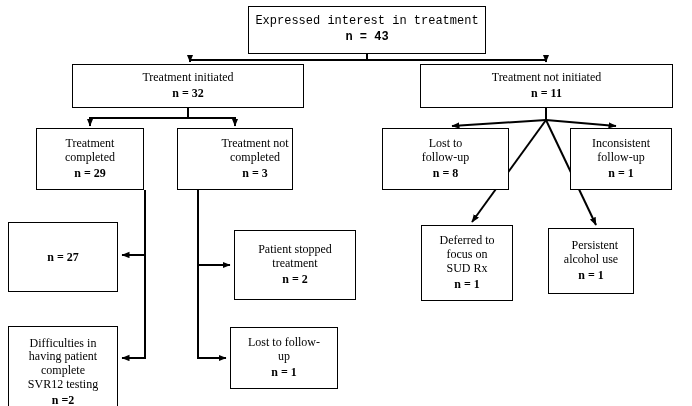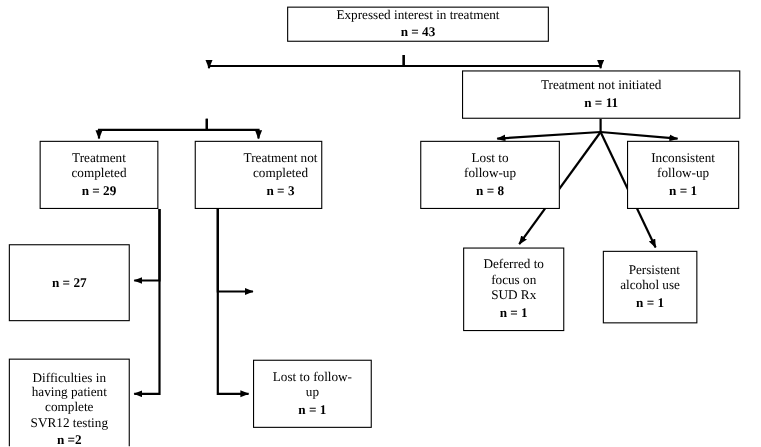--- a/index.html
+++ b/index.html
@@ -75,25 +75,29 @@
 
     <path d="M 145,190 L 145,255 L 122,255" stroke="#000000" stroke-width="2" fill="none" marker-end="url(#arrow)"></path>
 
     <path d="M 145,190 L 145,358 L 122,358" stroke="#000000" stroke-width="2" fill="none" marker-end="url(#arrow)"></path>
 
     <path d="M 198,190 L 198,265 L 230,265" stroke="#000000" stroke-width="2" fill="none" marker-end="url(#arrow)"></path>
 
     <path d="M 198,190 L 198,358 L 226,358" stroke="#000000" stroke-width="2" fill="none" marker-end="url(#arrow)"></path>
   </svg>
 
-  <div class="node" style="left:261px; top:6px; width:238px; height:32px;">
+  <div class="node" style="left:248px; top:6px; width:238px; height:48px;font-family:Liberation Mono, monospace;">
     <div class="title">Expressed interest in treatment</div>
     <div class="count">n = 43</div>
   </div>
 
+  <div class="node" style="left:72px; top:64px; width:232px; height:44px;">
+    <div class="title">Treatment initiated</div>
+    <div class="count">n = 32</div>
+  </div>
 
   <div class="node" style="left:420px; top:64px; width:253px; height:44px;">
     <div class="title">Treatment not initiated</div>
     <div class="count">n = 11</div>
   </div>
 
   <div class="node" style="left:36px; top:128px; width:108px; height:62px;">
     <div class="title">Treatment
 completed</div>
     <div class="count">n = 29</div>
@@ -114,20 +118,25 @@
   <div class="node" style="left:570px; top:128px; width:102px; height:62px;">
     <div class="title">Inconsistent
 follow-up</div>
     <div class="count">n = 1</div>
   </div>
 
   <div class="node" style="left:8px; top:222px; width:110px; height:70px;">
     <div class="count">n = 27</div>
   </div>
 
+  <div class="node" style="left:234px; top:230px; width:122px; height:70px;">
+    <div class="title">Patient stopped
+treatment</div>
+    <div class="count">n = 2</div>
+  </div>
 
   <div class="node" style="left:421px; top:225px; width:92px; height:76px;">
     <div class="title">Deferred to
 focus on
 SUD Rx</div>
     <div class="count">n = 1</div>
   </div>
 
   <div class="node" style="left:548px; top:228px; width:86px; height:66px;text-align:right;">
     <div class="title">Persistent

